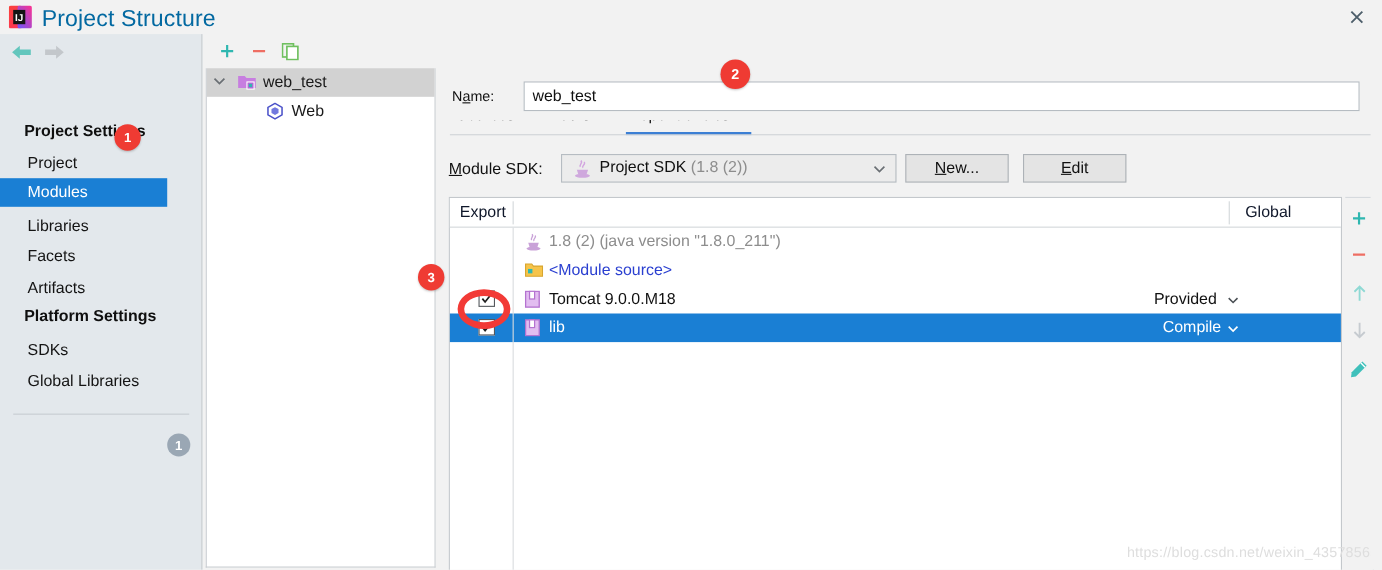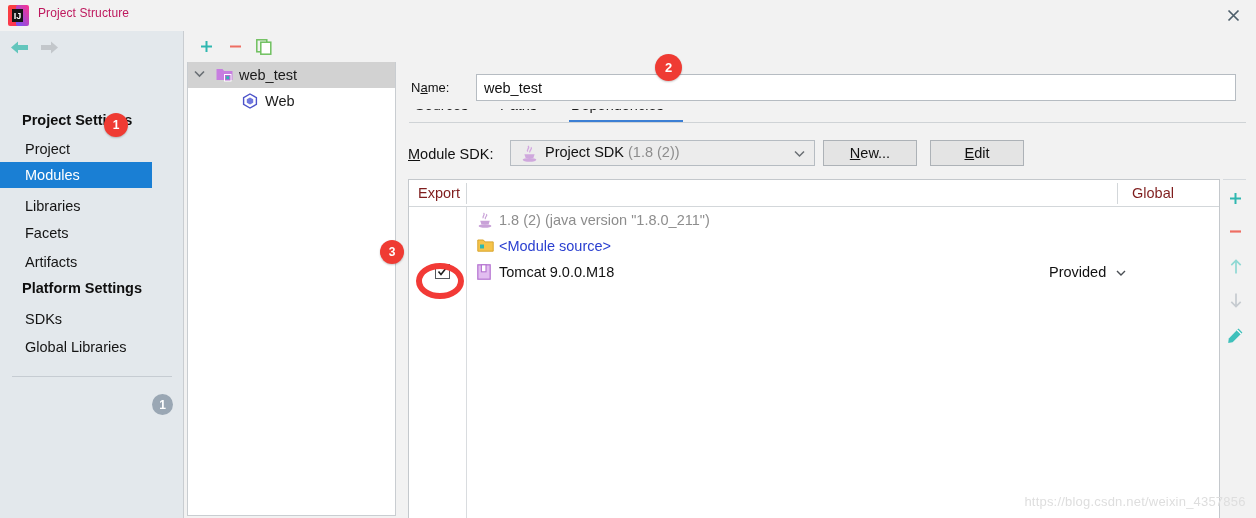--- a/index.html
+++ b/index.html
@@ -7,21 +7,21 @@
     width:1256px;height:518px;overflow:hidden;
     font-family:"Liberation Sans","DejaVu Sans",sans-serif;
     font-size:13.5px;color:#1c1c1c;background:#f2f2f2;
     -webkit-font-smoothing:antialiased;
   }
   .app{position:relative;width:1256px;height:518px;background:#f2f2f2;}
 
   
   .titlebar{position:absolute;left:0;top:0;width:1256px;height:31px;background:#f2f2f2;}
   .tb-logo{position:absolute;left:8px;top:5px;width:21px;height:21px;}
-  .tb-title{position:absolute;left:38px;top:6px;font-size:12px;color:#be185d;letter-spacing:.1px;}
+  .tb-title{position:absolute;left:38px;top:6px;font-size:21px;color:#0369a1;letter-spacing:.1px;}
   .tb-close{position:absolute;right:0;top:0;width:46px;height:31px;display:flex;align-items:center;justify-content:center;cursor:default;}
   .tb-close svg{display:block;}
 
   
   .sidebar{position:absolute;left:0;top:31px;width:184px;height:487px;background:#e3e8ec;border-right:1px solid #c9cdd1;box-sizing:border-box;}
   .nav-arrows{position:absolute;left:0;top:0;width:184px;height:33px;}
   .nav-arrows svg{position:absolute;top:9px;}
   .arrow-back{left:9px;}
   .arrow-fwd{left:38px;}
 
@@ -63,21 +63,21 @@
   .sdk-text .muted{color:#8d8d8d;}
   .sdk-chev{position:absolute;right:9px;top:9px;}
 
   .btn{position:absolute;height:26px;background:#e4e4e4;border:1px solid #adb2b7;box-sizing:border-box;
     font-family:inherit;font-size:14.5px;color:#101010;display:flex;align-items:center;justify-content:center;cursor:default;}
   .btn u{text-decoration:underline;}
 
   
   .tablewrap{position:absolute;left:9px;top:148px;width:812px;height:352px;background:#ffffff;border:1px solid #c4c8cc;box-sizing:border-box;}
   .thead{position:absolute;left:0;top:0;width:810px;height:27px;background:#ffffff;border-bottom:1px solid #d3d7da;box-sizing:border-box;}
-  .th{position:absolute;top:0;height:26px;line-height:26px;font-size:14.5px;color:#7f1d1d;}
+  .th{position:absolute;top:0;height:26px;line-height:26px;font-size:14.5px;color:#0f172a;}
   .th-div{position:absolute;top:3px;width:1px;height:21px;background:#d3d7da;}
   .rows{position:absolute;left:0;top:27px;width:810px;}
   .trow{position:relative;height:26px;cursor:default;}
   .trow.sel{background:#1a7fd4;}
   .cb{position:absolute;left:26px;top:5px;width:15px;height:15px;background:#fff;border:1px solid #54585c;box-sizing:border-box;}
   .cb svg{position:absolute;left:1px;top:1px;}
   .r-ico{position:absolute;left:68px;top:5px;}
   .r-name{position:absolute;left:90px;top:0;height:26px;line-height:26px;font-size:14.5px;white-space:nowrap;}
   .r-name.muted{color:#8d8d8d;}
   .r-name.link{color:#2a3fd0;}
@@ -269,20 +269,36 @@
             <rect x="0.8" y="0.8" width="12.4" height="14.4" fill="#e2bdf0" stroke="#b472d0" stroke-width="1.2"></rect>
             <rect x="4.4" y="0.8" width="4.6" height="7" fill="#ffffff" stroke="#b472d0" stroke-width="1.1"></rect>
           </svg>
           <span class="r-name dark">Tomcat 9.0.0.M18</span>
           <span class="scope" style="left:640px;color:#111">Provided</span>
           <svg class="scope-chev" style="left:707px" width="10" height="7" viewBox="0 0 10 7">
             <path d="M1 1 L5 5 L9 1" stroke="#4a4f54" stroke-width="1.4" fill="none"></path>
           </svg>
         </div>
 
+        <div class="trow sel">
+          <span class="cb">
+            <svg width="11" height="11" viewBox="0 0 11 11">
+              <path d="M1.5 5.5 L4 8.5 L9.5 1.5" stroke="#1f1f1f" stroke-width="1.6" fill="none"></path>
+            </svg>
+          </span>
+          <svg class="r-ico" width="15" height="16" viewBox="0 0 15 16">
+            <rect x="0.8" y="0.8" width="12.4" height="14.4" fill="#e2bdf0" stroke="#b472d0" stroke-width="1.2"></rect>
+            <rect x="4.4" y="0.8" width="4.6" height="7" fill="#ffffff" stroke="#b472d0" stroke-width="1.1"></rect>
+          </svg>
+          <span class="r-name white">lib</span>
+          <span class="scope" style="left:648px;color:#ffffff">Compile</span>
+          <svg class="scope-chev" style="left:707px" width="10" height="7" viewBox="0 0 10 7">
+            <path d="M1 1 L5 5 L9 1" stroke="#ffffff" stroke-width="1.5" fill="none"></path>
+          </svg>
+        </div>
 
       </div>
       <div class="vdiv" style="top:27px;height:325px"></div>
     </div>
 
     <div class="sidetools">
       <div class="st-btn" style="top:3px">
         <svg width="15" height="15" viewBox="0 0 15 15">
           <path d="M7.5 2 L7.5 13 M2 7.5 L13 7.5" stroke="#2fb7b0" stroke-width="2" fill="none"></path>
         </svg>

